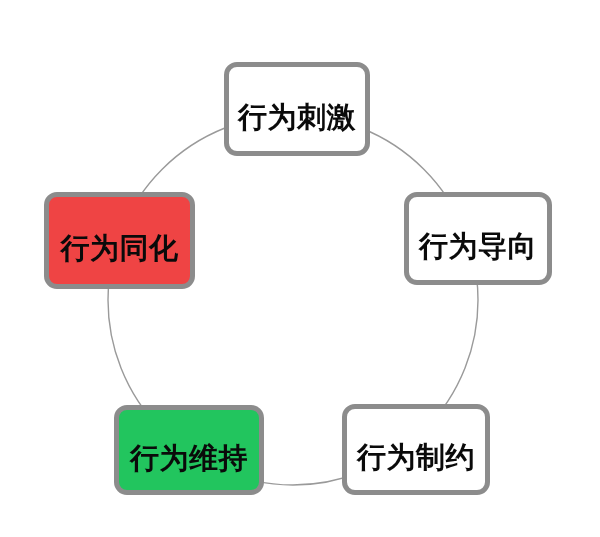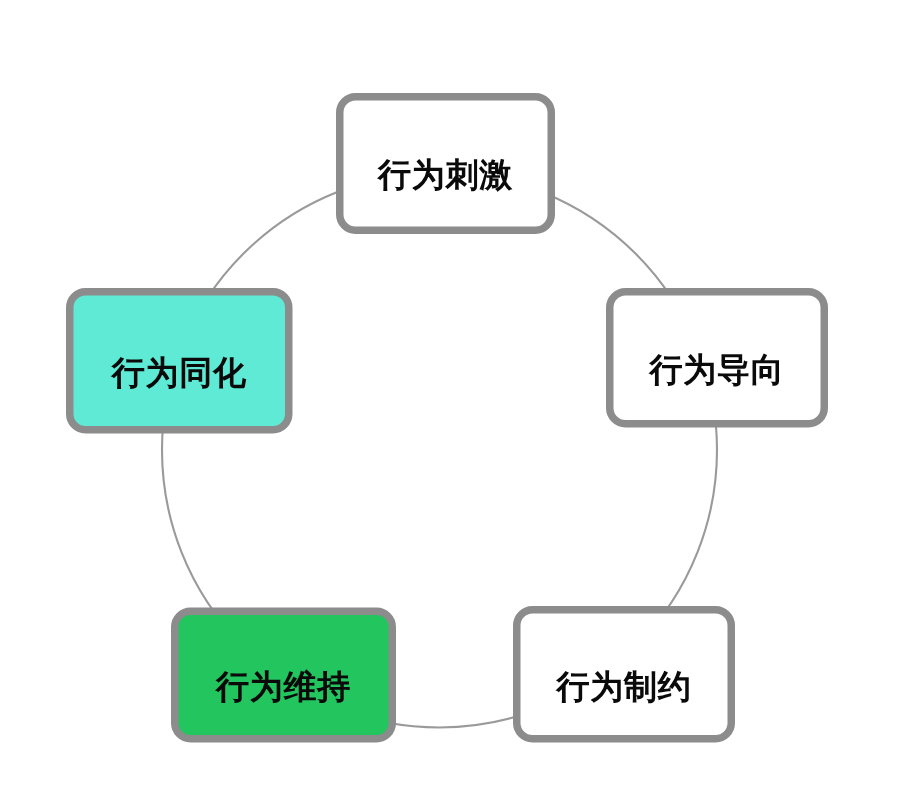--- a/index.html
+++ b/index.html
@@ -35,21 +35,21 @@
     border: 5px solid #8c8c8c;
     border-radius: 13px;
     display: flex;
     align-items: center;
     justify-content: center;
     z-index: 3;
   }
   .node-label {
     font-family: Liberation Serif, serif;
     font-weight: bold;
-    font-size: 22px;
+    font-size: 29px;
     line-height: 1;
     color: #0a0a0a;
     letter-spacing: 0.5px;
     white-space: nowrap;
     user-select: none;
     margin-top: 16px;
   }
   
   #node-0 { left: 224px; top: 62px;  width: 146px; height: 94px; }
   #node-1 { left: 404px; top: 192px; width: 148px; height: 93px; }
@@ -75,17 +75,17 @@
   </div>
 
   <div class="node-box" id="node-2" style="background: rgb(255, 255, 255); border-color: rgb(140, 140, 140); border-width: 5px; border-radius: 13px;">
     <span class="node-label" style="color: rgb(10, 10, 10);">行为制约</span>
   </div>
 
   <div class="node-box" id="node-3" style="background: #22c55e; border-color: rgb(140, 140, 140); border-width: 5px; border-radius: 13px;">
     <span class="node-label" style="color: rgb(10, 10, 10);">行为维持</span>
   </div>
 
-  <div class="node-box" id="node-4" style="background: #5eead4; border-color: rgb(140, 140, 140); border-width: 5px; border-radius: 13px;">
+  <div class="node-box" id="node-4" style="background: #ef4444; border-color: rgb(140, 140, 140); border-width: 5px; border-radius: 13px;">
     <span class="node-label" style="color: rgb(10, 10, 10);">行为同化</span>
   </div>
 
 </div>
 
 </body></html>

